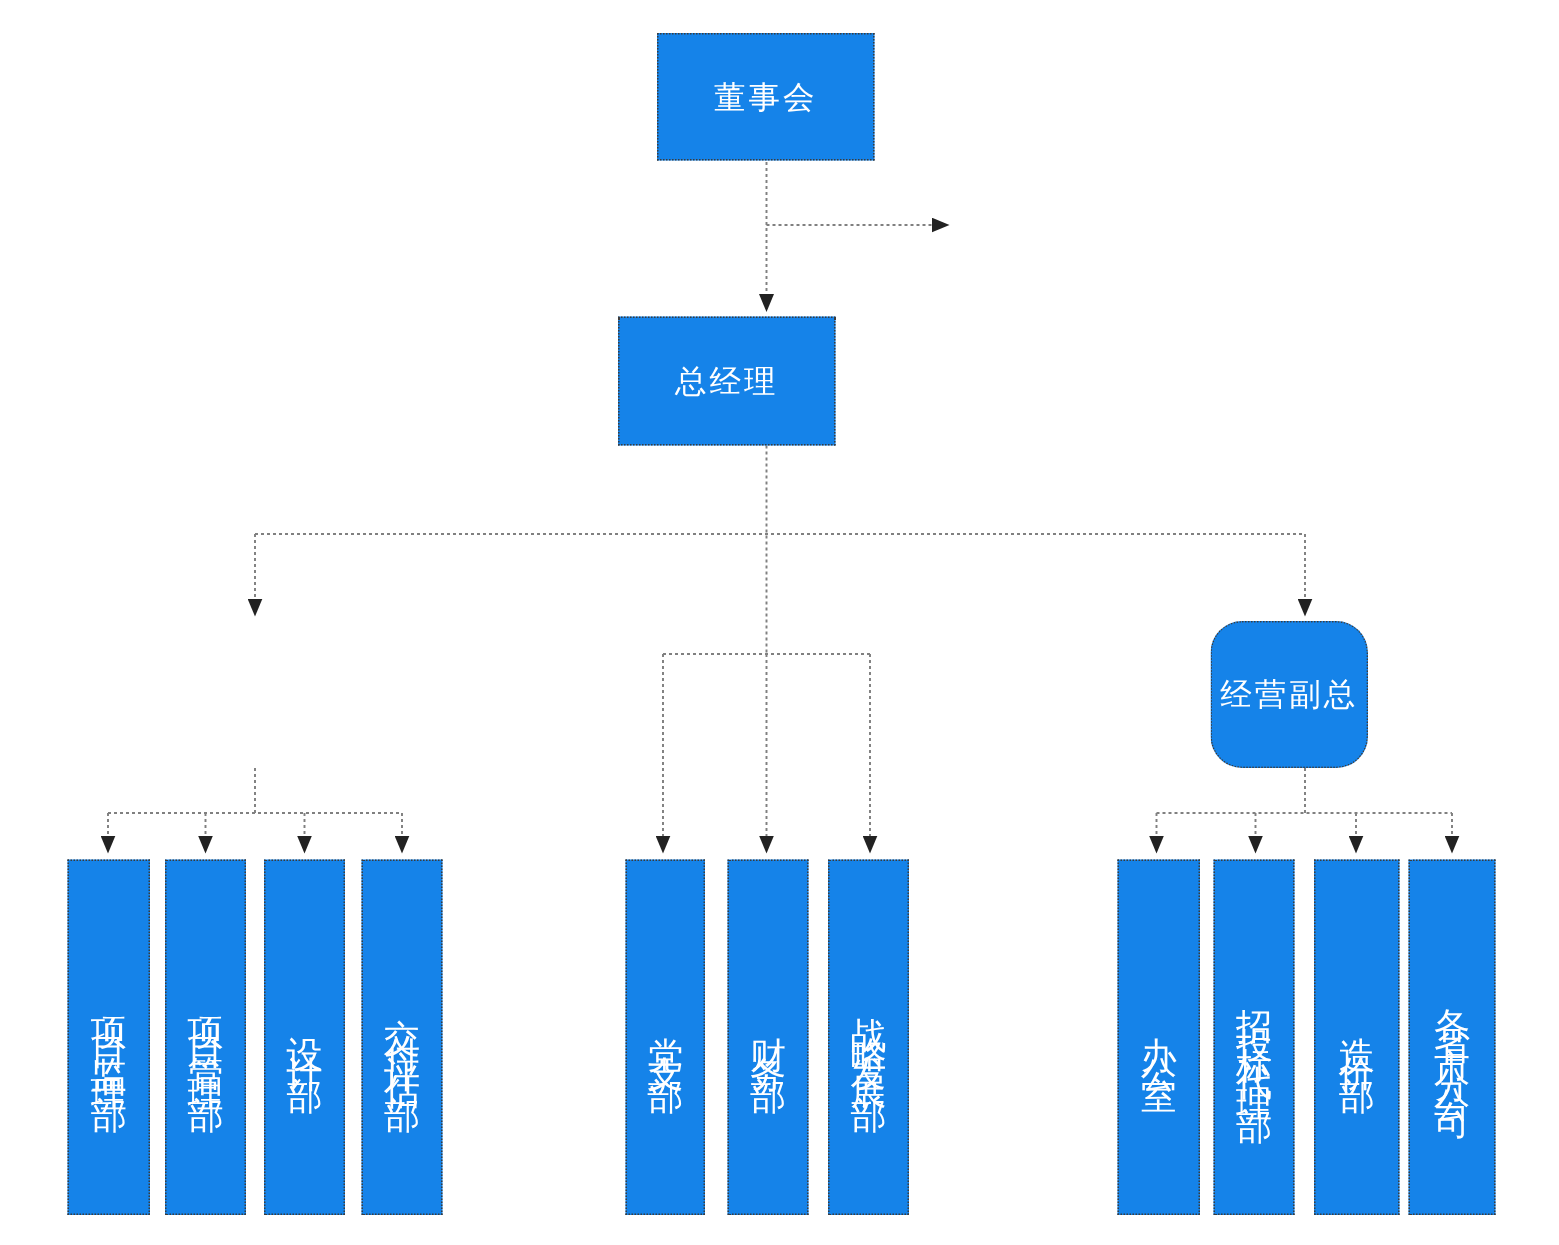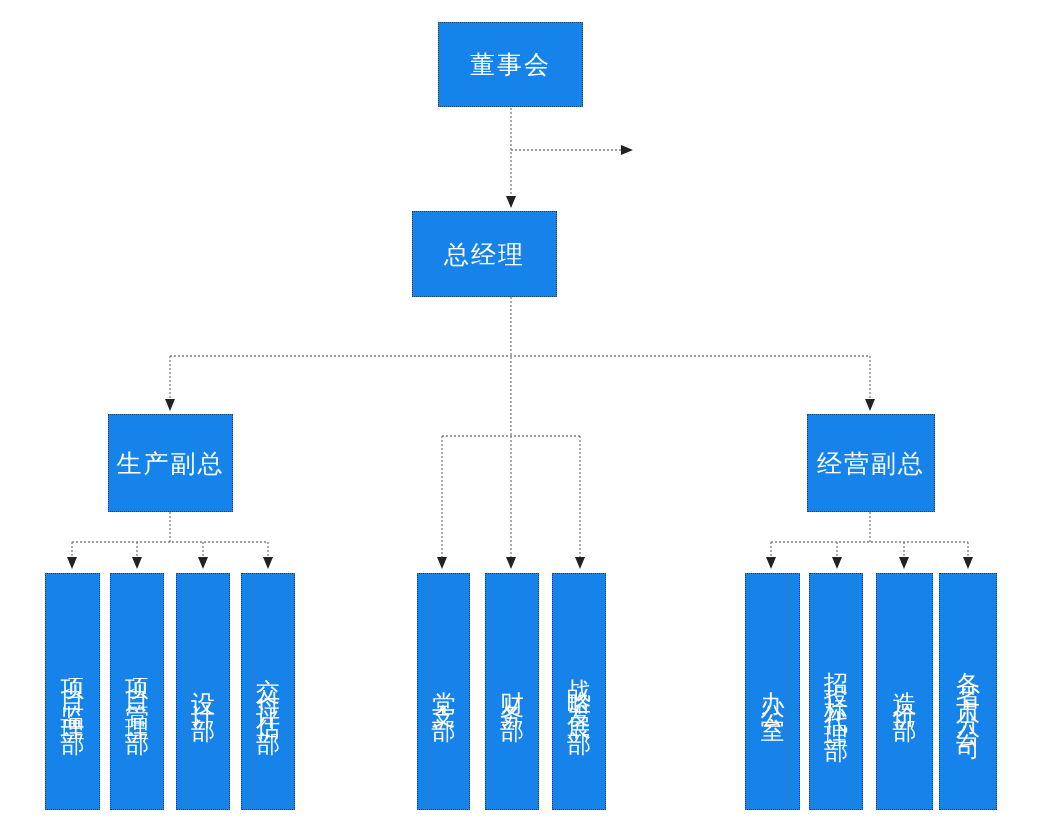--- a/index.html
+++ b/index.html
@@ -26,37 +26,37 @@
     color: #ffffff;
     border: 1px dotted #3b3b3b;
     box-sizing: border-box;
     display: flex;
     align-items: center;
     justify-content: center;
     cursor: default;
     user-select: none;
   }
   .node.h .label {
-    font-size: 25px;
+    font-size: 21px;
     letter-spacing: 2px;
     white-space: nowrap;
   }
   .node.v .label {
     writing-mode: vertical-lr;
     text-orientation: upright;
     font-size: 24px;
     letter-spacing: 13px;
     line-height: 1;
   }
   
   #n-board        { left: 438px; top: 22px;  width: 145px; height: 85px; }
   #n-legal        { left: 635px; top: 108px; width: 147px; height: 86px; }
   #n-gm           { left: 412px; top: 211px; width: 145px; height: 86px; }
   #n-prod-vp      { left: 108px; top: 414px; width: 125px; height: 98px; }
-  #n-biz-vp       { left: 807px; top: 414px; width: 128px; height: 98px; }
+  #n-biz-vp       { left: 807px; top: 414px; width: 105px; height: 98px; border-radius: 21px; }
   
   .node.v { top: 573px; height: 237px; }
   #n-proj-supervision { left: 45px;  width: 55px; }
   #n-proj-management  { left: 110px; width: 54px; }
   #n-design           { left: 176px; width: 54px; }
   #n-delivery-eval    { left: 241px; width: 54px; }
   #n-party-branch     { left: 417px; width: 53px; }
   #n-finance          { left: 485px; width: 54px; }
   #n-strategy         { left: 552px; width: 54px; }
   #n-office           { left: 745px; width: 55px; }
@@ -109,23 +109,20 @@
       <path d="M968,542 L968,567" marker-end="url(#arr)"></path>
     </g>
   </svg>
 
   <div class="node h" id="n-board">
     <span class="label">董事会</span>
   </div>
   <div class="node h" id="n-gm">
     <span class="label">总经理</span>
   </div>
-  <div class="node h" id="n-prod-vp">
-    <span class="label">生产副总</span>
-  </div>
   <div class="node h" id="n-biz-vp">
     <span class="label">经营副总</span>
   </div>
 
   <div class="node v" id="n-proj-supervision">
     <span class="label">项目监理部</span>
   </div>
   <div class="node v" id="n-proj-management">
     <span class="label">项目管理部</span>
   </div>

